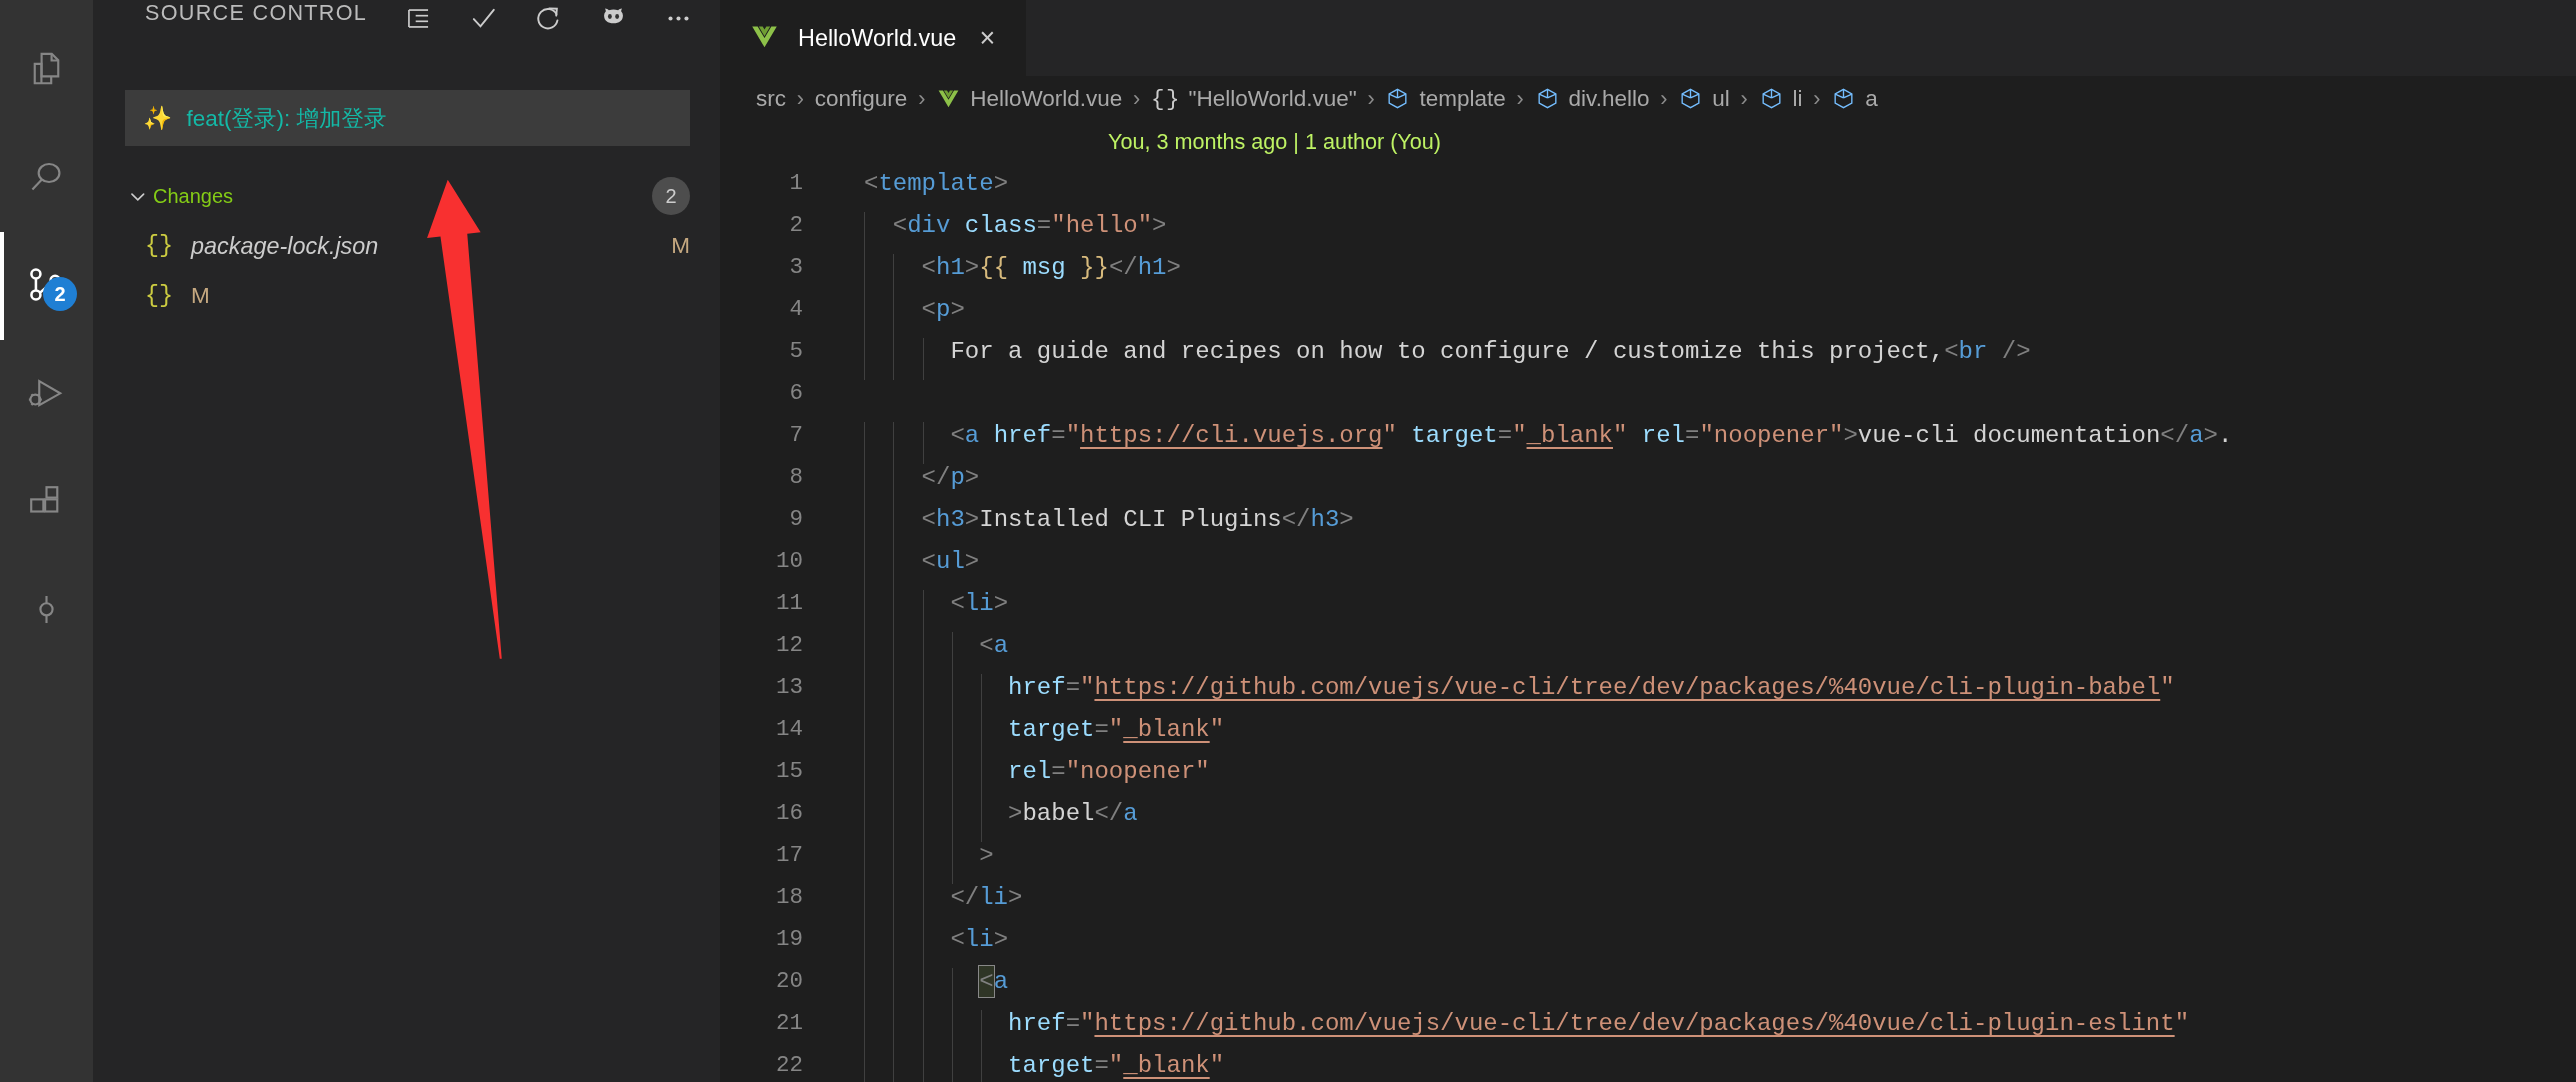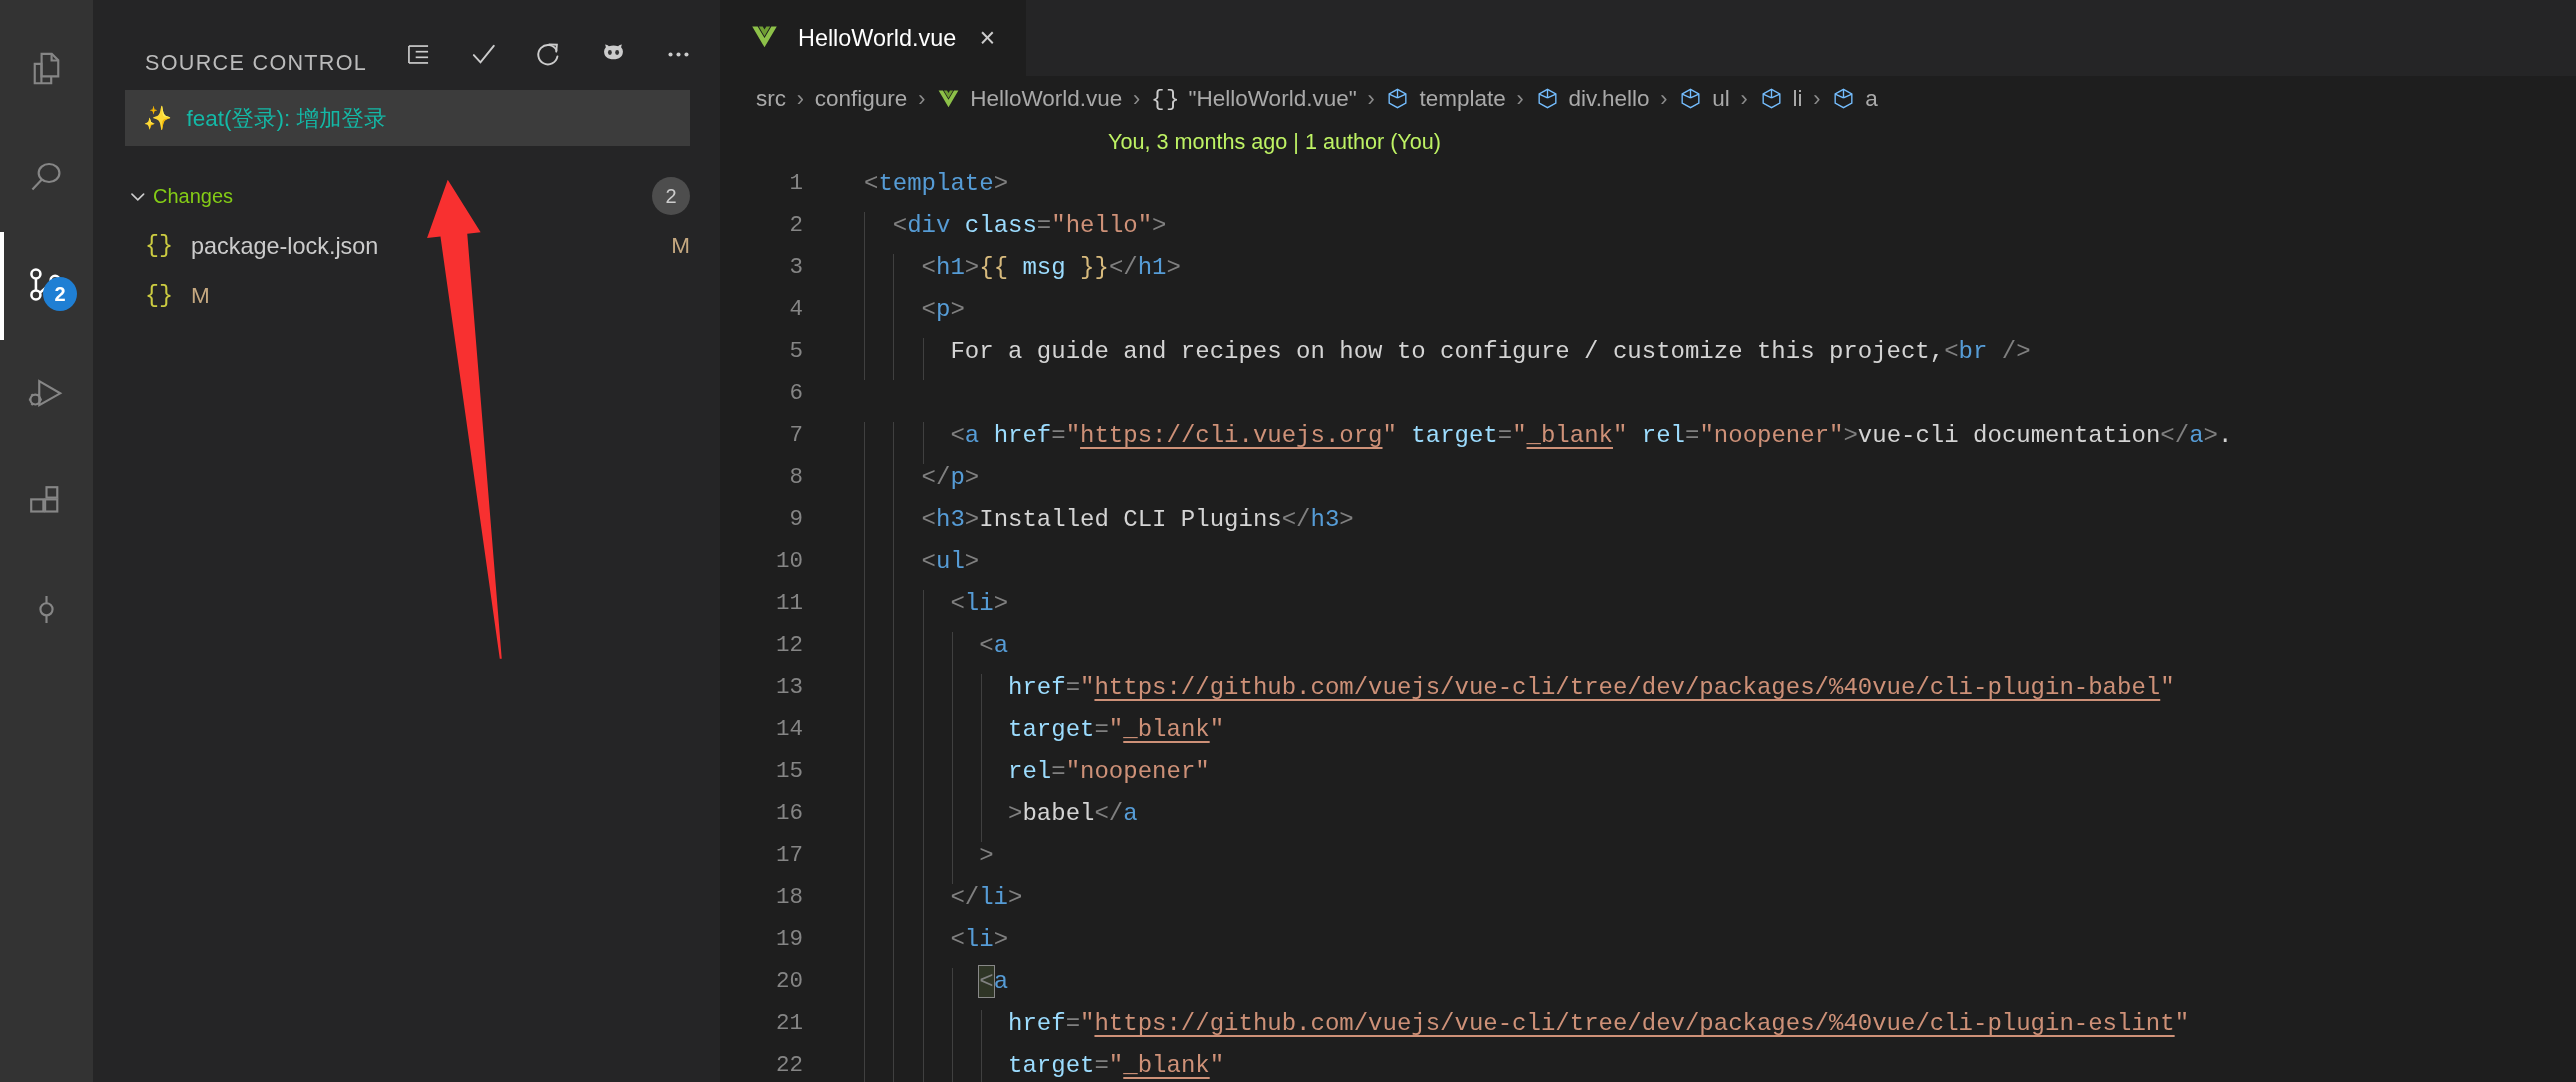--- a/index.html
+++ b/index.html
@@ -35,21 +35,21 @@
     display: flex; align-items: center; justify-content: center;
     padding: 0 7.2px;
   }
 
   
   .side-bar {
     width: 629px; flex: 0 0 629px; background: #252526;
     display: flex; flex-direction: column; position: relative;
   }
   .scm-header {
-    height: 76px; display: flex; align-items: flex-end;
+    height: 76px; display: flex; align-items: flex-start;
     padding-left: 52px; padding-right: 23.4px;
   }
   .scm-title {
     font-size: 21.6px; letter-spacing: 1.3px; color: #bbbbbb;
     flex: 1 1 auto; white-space: nowrap;
   }
   .scm-actions { display: flex; align-items: center; gap: 25px; }
   .scm-action { width: 40px; height: 40px; display: flex; align-items: center;
                 justify-content: center; cursor: pointer; }
 
@@ -71,21 +71,21 @@
   .changes-count {
     min-width: 38px; height: 38px; border-radius: 19px; background: #4d4d4d;
     color: #cccccc; font-size: 20px; display: flex; align-items: center;
     justify-content: center; padding: 0 9px;
   }
   .file-row {
     height: 50px; display: flex; align-items: center;
     padding: 0 32px 0 52px; gap: 18px; cursor: pointer;
   }
   .json-icon { color: #cbcb41; font-size: 23.4px; font-family: "Liberation Mono", monospace; }
-  .file-name { font-size: 23.4px; color: #cccccc; flex: 1 1 auto; white-space: nowrap; }
+  .file-name { font-size: 23.4px; color: #cccccc; flex: 1 1 auto; white-space: nowrap; font-style: italic; }
   .file-status { font-size: 22.5px; color: #c5a880; }
 
   .sash { position: absolute; right: 0; top: 0; width: 1.8px; height: 100%; background: #1e1e1e; }
 
   
   .editor-group { flex: 1 1 auto; display: flex; flex-direction: column;
                   background: #1e1e1e; min-width: 0; }
   .tab-bar { height: 76px; background: #252526; display: flex; align-items: stretch; }
   .tab {
     background: #1e1e1e; display: flex; align-items: center;

